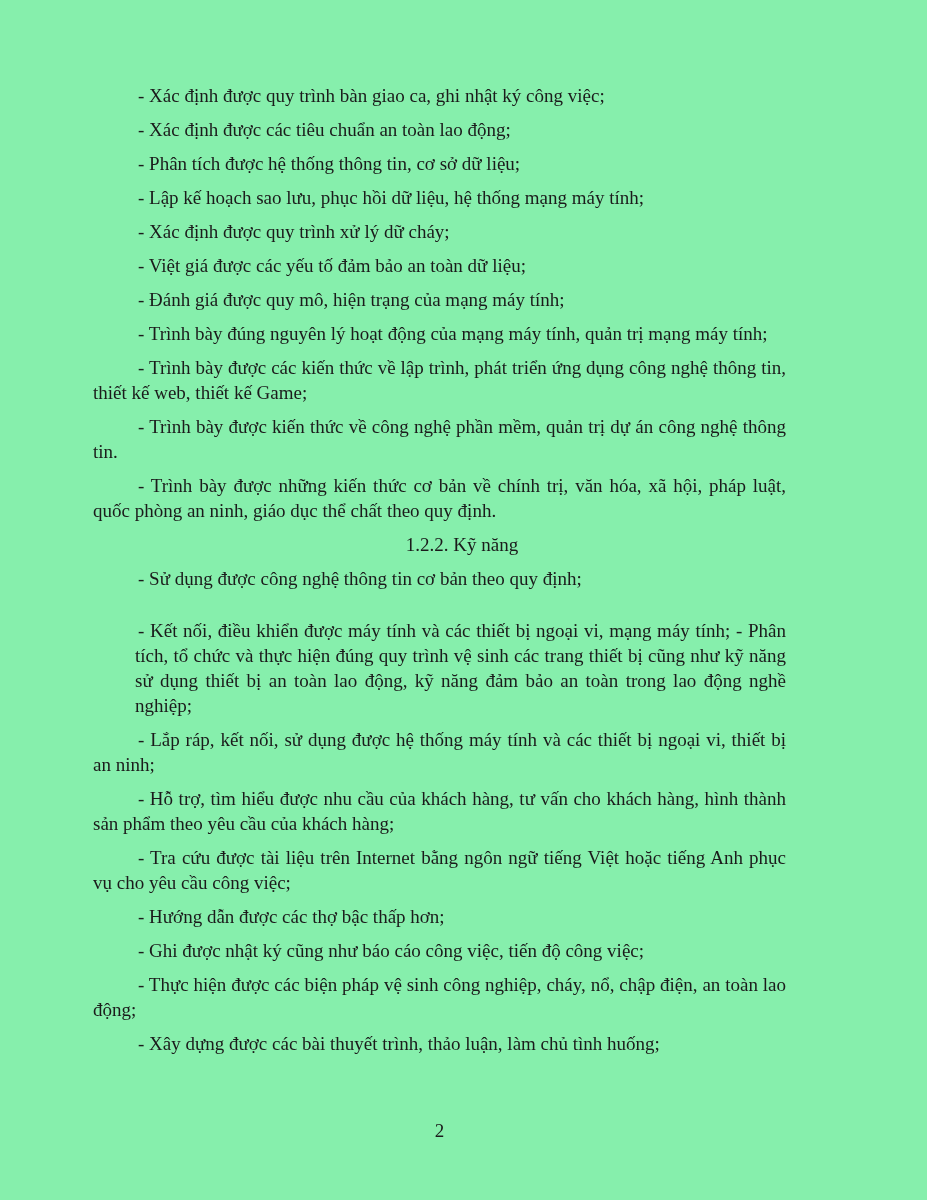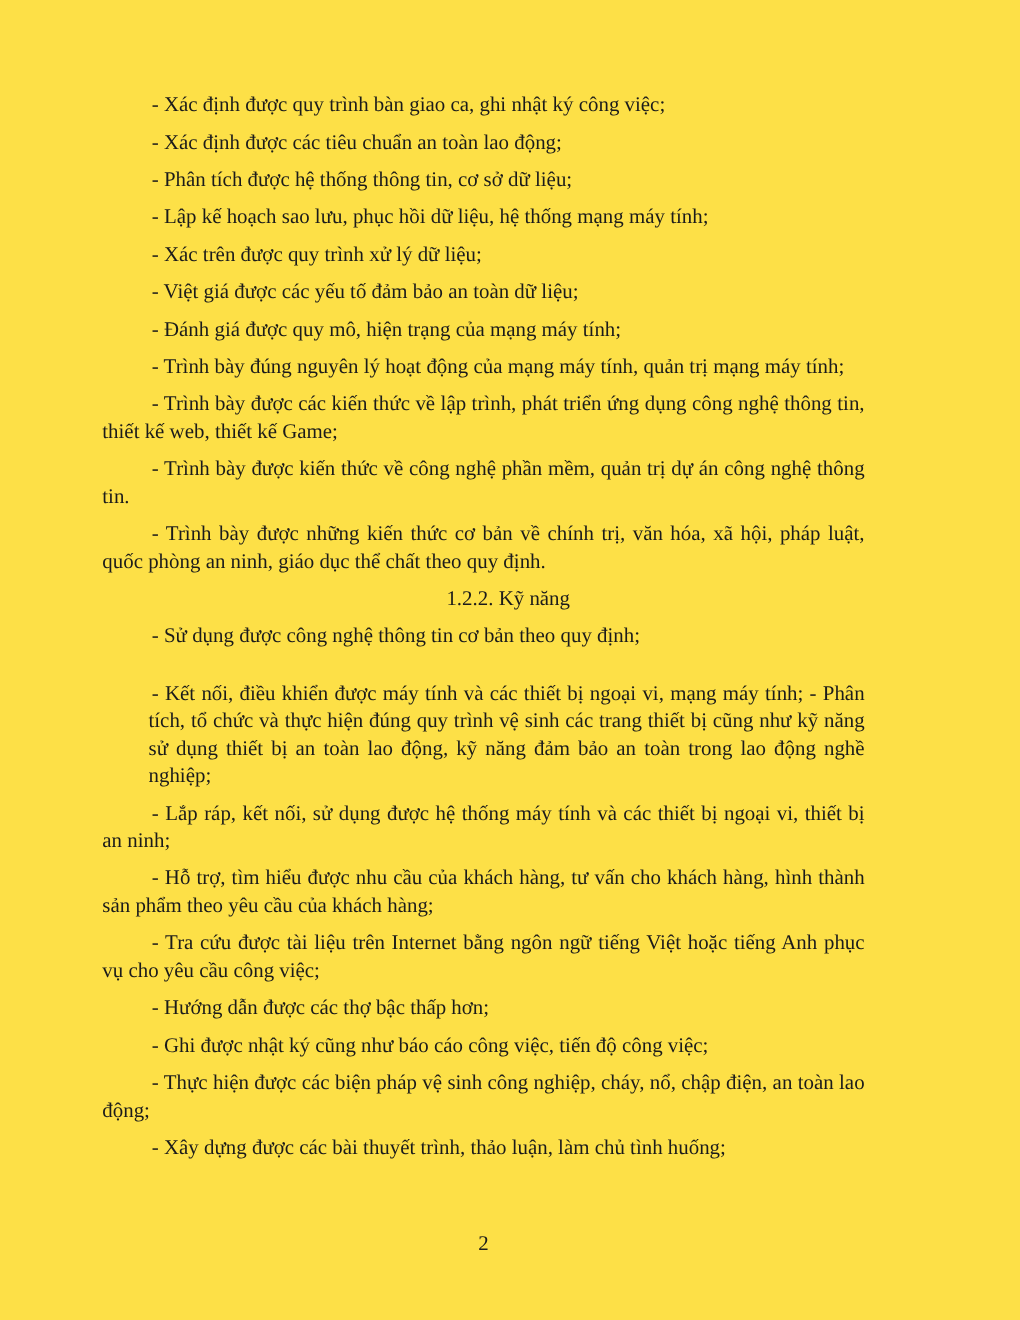--- a/index.html
+++ b/index.html
@@ -4,21 +4,21 @@
 <style>
   html, body {
     margin: 0;
     padding: 0;
     background: #ffffff;
   }
   .page {
     position: relative;
     width: 927px;
     height: 1200px;
-    background: #fde047;
+    background: #86efac;
     overflow: hidden;
     font-family: "Liberation Serif", "DejaVu Serif", serif;
   }
   .doc-body {
     position: absolute;
     left: 93px;
     top: 83px;
     width: 693px;
   }
   .para {
@@ -51,21 +51,21 @@
 </head>
 <body>
 
 <div class="page">
   <div class="doc-body">
 
   <p class="para body">- Xác định được quy trình bàn giao ca, ghi nhật ký công việc;</p>
       <p class="para body">- Xác định được các tiêu chuẩn an toàn lao động;</p>
       <p class="para body">- Phân tích được hệ thống thông tin, cơ sở dữ liệu;</p>
       <p class="para body">- Lập kế hoạch sao lưu, phục hồi dữ liệu, hệ thống mạng máy tính;</p>
-      <p class="para body">- Xác trên được quy trình xử lý dữ liệu;</p>
+      <p class="para body">- Xác định được quy trình xử lý dữ cháy;</p>
       <p class="para body">- Việt giá được các yếu tố đảm bảo an toàn dữ liệu;</p>
       <p class="para body">- Đánh giá được quy mô, hiện trạng của mạng máy tính;</p>
       <p class="para body">- Trình bày đúng nguyên lý hoạt động của mạng máy tính, quản trị mạng máy tính;</p>
       <p class="para body">- Trình bày được các kiến thức về lập trình, phát triển ứng dụng công nghệ thông tin, thiết kế web, thiết kế Game;</p>
       <p class="para body">- Trình bày được kiến thức về công nghệ phần mềm, quản trị dự án công nghệ thông tin.</p>
       <p class="para body">- Trình bày được những kiến thức cơ bản về chính trị, văn hóa, xã hội, pháp luật, quốc phòng an ninh, giáo dục thể chất theo quy định.</p>
       <p class="para heading">1.2.2. Kỹ năng</p>
       <p class="para body">- Sử dụng được công nghệ thông tin cơ bản theo quy định;</p>
       <p class="para body-indented">- Kết nối, điều khiển được máy tính và các thiết bị ngoại vi, mạng máy tính; - Phân tích, tổ chức và thực hiện đúng quy trình vệ sinh các trang thiết bị cũng như kỹ năng sử dụng thiết bị an toàn lao động, kỹ năng đảm bảo an toàn trong lao động nghề nghiệp;</p>
       <p class="para body">- Lắp ráp, kết nối, sử dụng được hệ thống máy tính và các thiết bị ngoại vi, thiết bị an ninh;</p>

